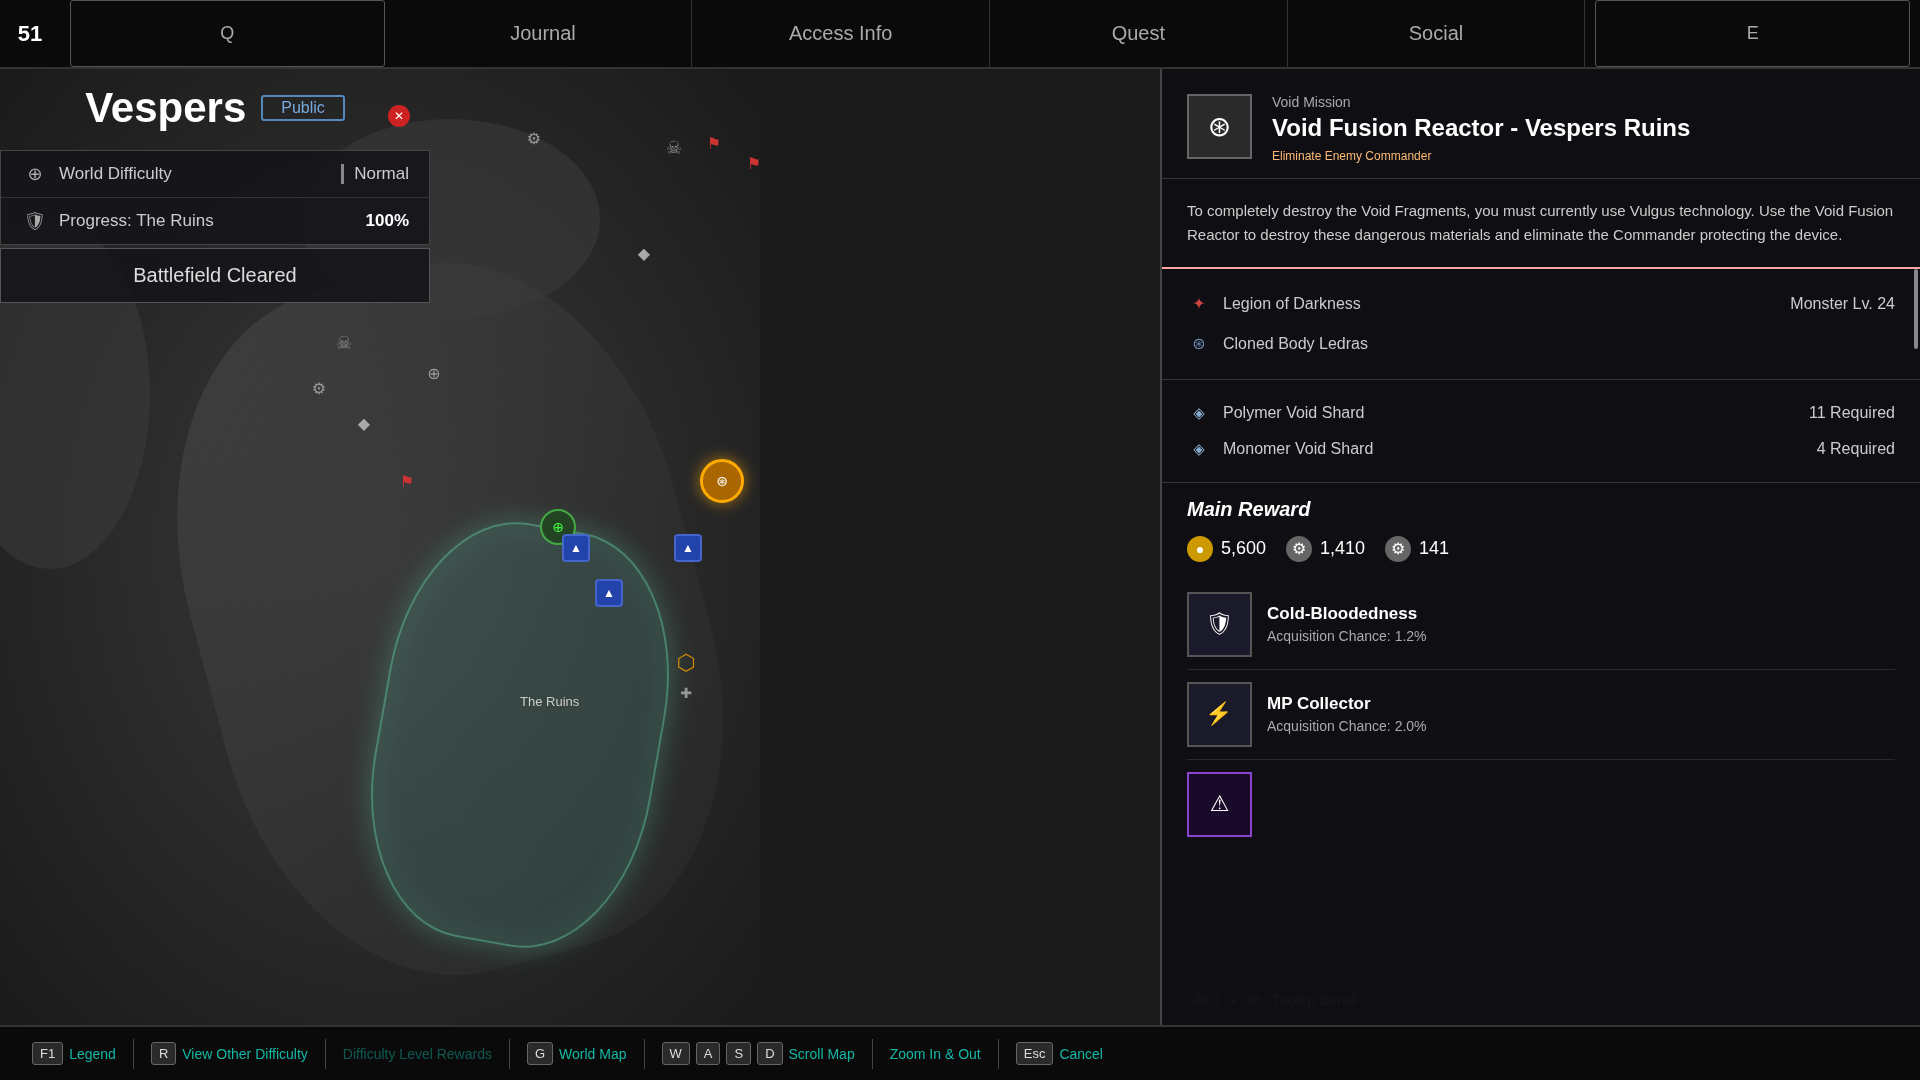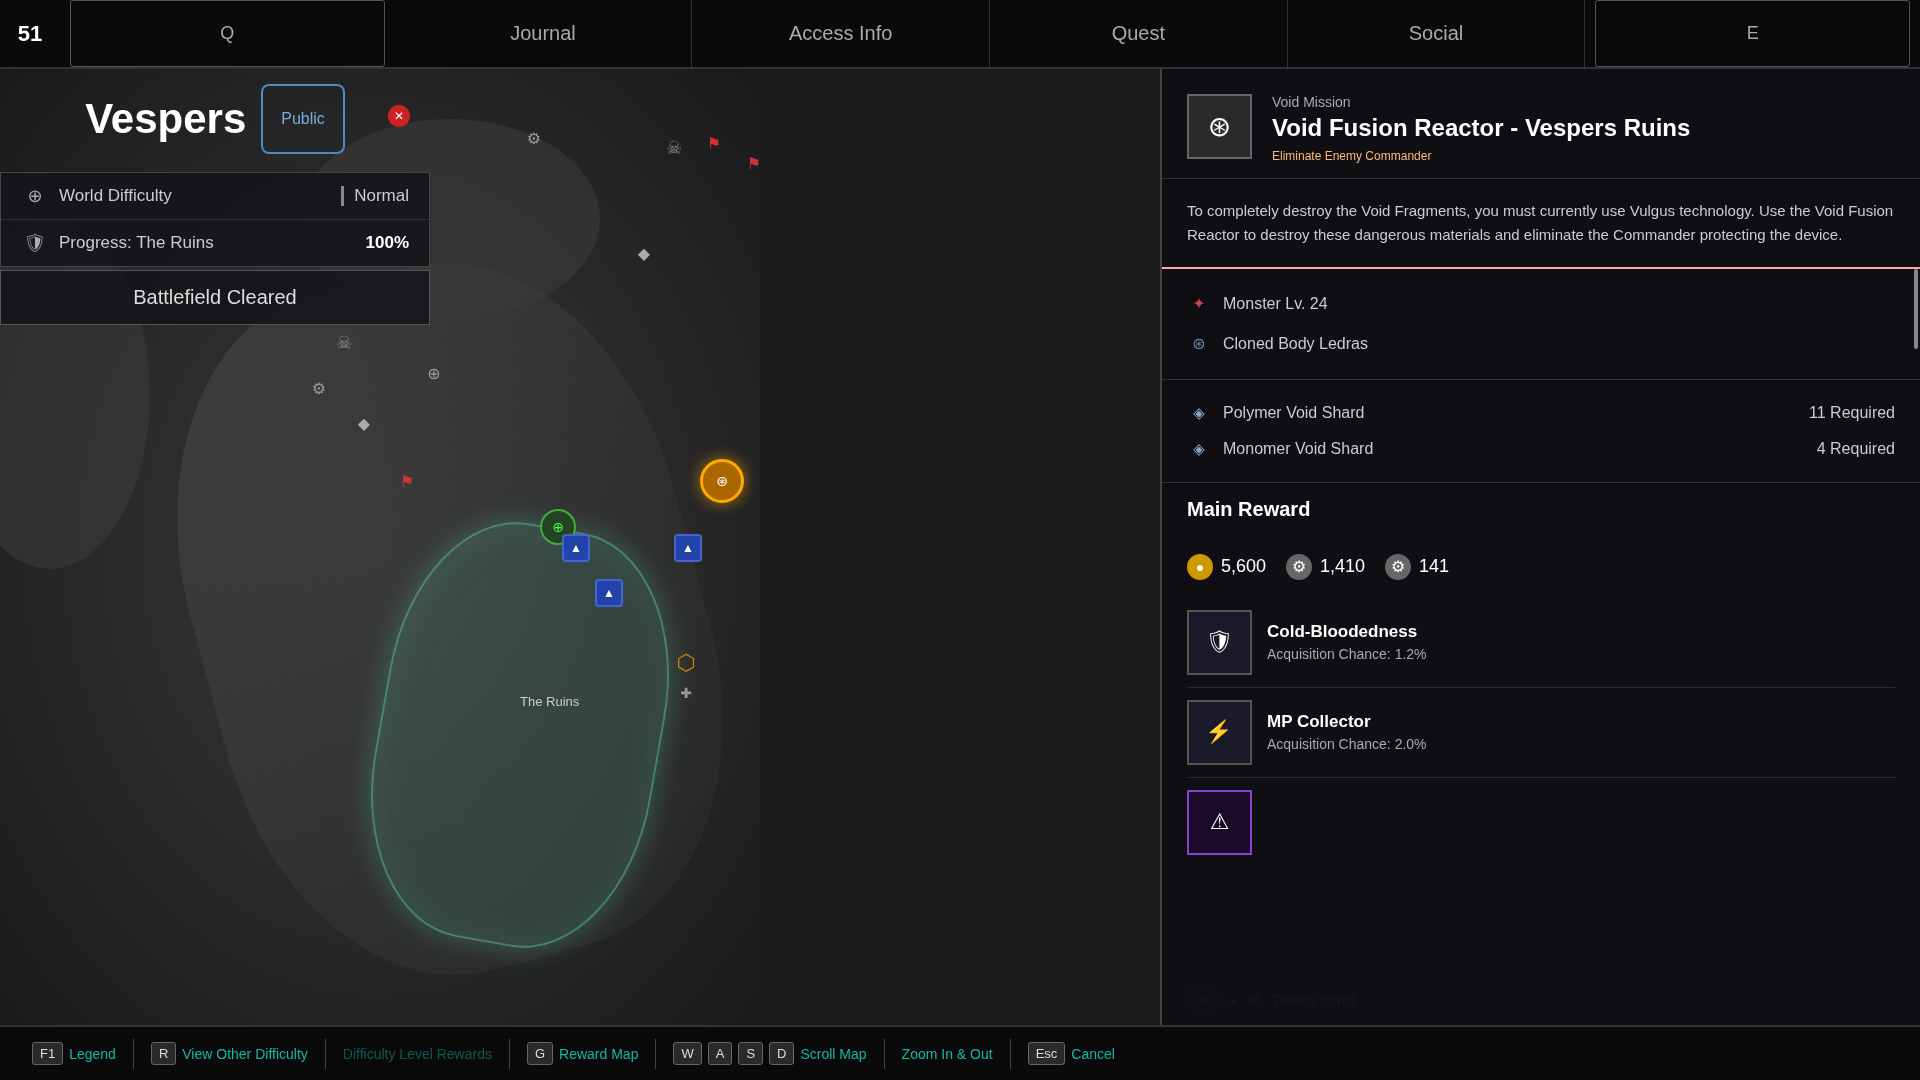--- a/index.html
+++ b/index.html
@@ -199,23 +199,23 @@
     }
     .world-name-text {
       font-size: 42px;
       font-weight: bold;
       color: #fff;
     }
     .public-badge {
       background: transparent;
       border: 2px solid #5588bb;
       color: #7aaadd;
-      padding: 24px 18px;
+      padding: 2px 18px;
       font-size: 16px;
-      border-radius: 8px;
+      border-radius: 3px;
     }
     .info-box {
       background: rgba(20,20,25,0.9);
       border: 1px solid #444;
       margin: 3px 0;
     }
     .info-row {
       display: flex;
       align-items: center;
       padding: 12px 20px;
@@ -376,21 +376,22 @@
       color: #ccc;
     }
 
     .reward-section {
       padding: 15px 25px;
     }
     .reward-title {
       font-size: 20px;
       font-weight: bold;
       color: #fff;
-      margin-bottom: 33px;
+      margin-bottom: 15px;
+      font-style: italic;
     }
     .reward-currency {
       display: flex;
       align-items: center;
       gap: 20px;
       margin-bottom: 18px;
     }
     .currency-item {
       display: flex;
       align-items: center;
@@ -619,20 +620,21 @@
       <div class="mission-name">Void Fusion Reactor - Vespers Ruins</div>
       <div class="mission-objective">Eliminate Enemy Commander</div>
     </div>
   </div>
 
   <div class="mission-desc">To completely destroy the Void Fragments, you must currently use Vulgus technology. Use the Void Fusion Reactor to destroy these dangerous materials and eliminate the Commander protecting the device.</div>
 
   <div class="enemy-section">
     <div class="enemy-row">
       <div class="enemy-icon">✦</div>
+      <span class="enemy-name">Legion of Darkness</span>
       <span class="enemy-level">Monster Lv. 24</span>
     </div>
     <div class="enemy-row">
       <div class="enemy-icon" style="color:#6688aa">⊛</div>
       <span class="enemy-name">Cloned Body Ledras</span>
     </div>
   </div>
 
   <div class="material-section">
     <div class="material-row">
@@ -712,21 +714,21 @@
     <span class="kb-key">R</span>
     <span class="bottom-item-label">View Other Difficulty</span>
   </div>
   <div class="bottom-divider"></div>
   <div class="bottom-item disabled">
     <span class="bottom-item-label">Difficulty Level Rewards</span>
   </div>
   <div class="bottom-divider"></div>
   <div class="bottom-item">
     <span class="kb-key">G</span>
-    <span class="bottom-item-label">Reward Map</span>
+    <span class="bottom-item-label">World Map</span>
   </div>
   <div class="bottom-divider"></div>
   <div class="bottom-item">
     <span class="kb-key">W</span>
     <span class="kb-key">A</span>
     <span class="kb-key">S</span>
     <span class="kb-key">D</span>
     <span class="bottom-item-label">Scroll Map</span>
   </div>
   <div class="bottom-divider"></div>

